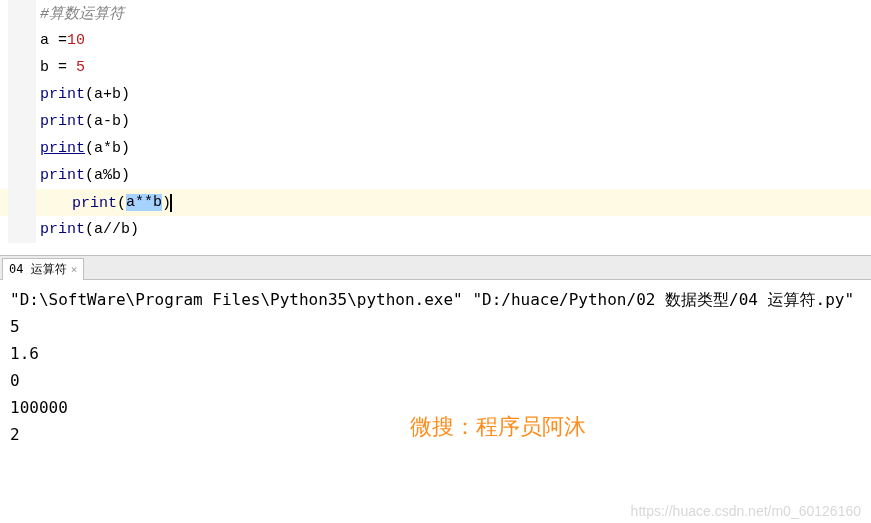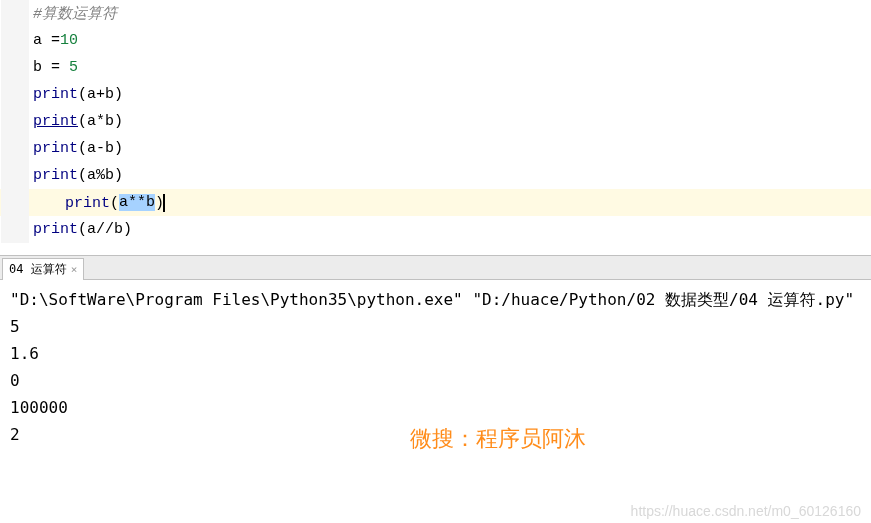--- a/index.html
+++ b/index.html
@@ -1,34 +1,34 @@
 <!DOCTYPE html>
 <html><head>
 <meta charset="utf-8">
 <style>
 * { margin: 0; padding: 0; box-sizing: border-box; }
 body { font-family: "Microsoft YaHei", "SimSun", Consolas, monospace; font-size: 15px; background: #fff; width: 871px; height: 523px; overflow: hidden; position: relative; }
 .editor { background: #fff; }
-.code-line { display: flex; align-items: center; height: 27px; padding-left: 1px; }
+.code-line { display: flex; align-items: center; height: 27px; padding-left: 8px; }
 .gutter { width: 28px; background: #f5f5f5; height: 27px; flex-shrink: 0; }
 .code { font-family: Consolas, "Courier New", monospace; white-space: pre; padding-left: 4px; }
 .comment { color: #808080; font-style: italic; }
-.num { color: #15803d; }
+.num { color: #b91c1c; }
 .func { color: #000080; }
 .func-u { color: #000080; text-decoration: underline; }
 .highlight-line { background: #FFFAE3; gap: 32px; }
 .sel { background: #A6D2FF; }
 .cursor { display: inline-block; width: 2px; height: 18px; background: #000; vertical-align: middle; margin-left: -1px; }
 .divider { height: 1px; background: #c0c0c0; margin-top: 12px; }
 .tabs { background: #ECECEC; height: 24px; display: flex; align-items: center; border-bottom: 1px solid #c0c0c0; }
 .tab { background: #fff; height: 22px; padding: 2px 6px; font-size: 12px; display: flex; align-items: center; gap: 4px; border: 1px solid #c0c0c0; border-bottom: none; margin-left: 2px; margin-top: 2px; }
 .tab-close { color: #999; font-size: 11px; }
 .console { padding: 6px 10px; font-family: "SimSun", "NSimSun", monospace; font-size: 16px; line-height: 27px; color: #000; }
 .console-line { white-space: pre; }
-.watermark1 { position: absolute; left: 410px; top: 412px; color: #FF8C1A; font-size: 22px; font-family: "Microsoft YaHei"; margin-top: 12px; }
+.watermark1 { position: absolute; left: 410px; top: 412px; color: #FF8C1A; font-size: 22px; font-family: "Microsoft YaHei"; }
 .watermark2 { position: absolute; right: 10px; bottom: 4px; color: #d8d8d8; font-size: 14px; font-family: Arial; }
 </style>
 </head>
 <body>
 
 <div class="editor" id="editor">
     <div class="code-line">
       <div class="gutter"></div>
       <div class="code"><span class="comment">#算数运算符</span></div>
     </div>
@@ -39,25 +39,25 @@
     <div class="code-line">
       <div class="gutter"></div>
       <div class="code"><span>b = </span><span class="num">5</span></div>
     </div>
     <div class="code-line">
       <div class="gutter"></div>
       <div class="code"><span class="func">print</span><span>(a+b)</span></div>
     </div>
     <div class="code-line">
       <div class="gutter"></div>
-      <div class="code"><span class="func-u">print</span><span>(a*b)</span></div>
+      <div class="code"><span class="func">print</span><span>(a-b)</span></div>
     </div>
     <div class="code-line">
       <div class="gutter"></div>
-      <div class="code"><span class="func">print</span><span>(a-b)</span></div>
+      <div class="code"><span class="func-u">print</span><span>(a*b)</span></div>
     </div>
     <div class="code-line">
       <div class="gutter"></div>
       <div class="code"><span class="func">print</span><span>(a%b)</span></div>
     </div>
     <div class="code-line highlight-line">
       <div class="gutter"></div>
       <div class="code"><span class="func">print</span><span>(</span><span class="sel">a**b</span><span>)</span><span class="cursor"></span></div>
     </div>
     <div class="code-line">

